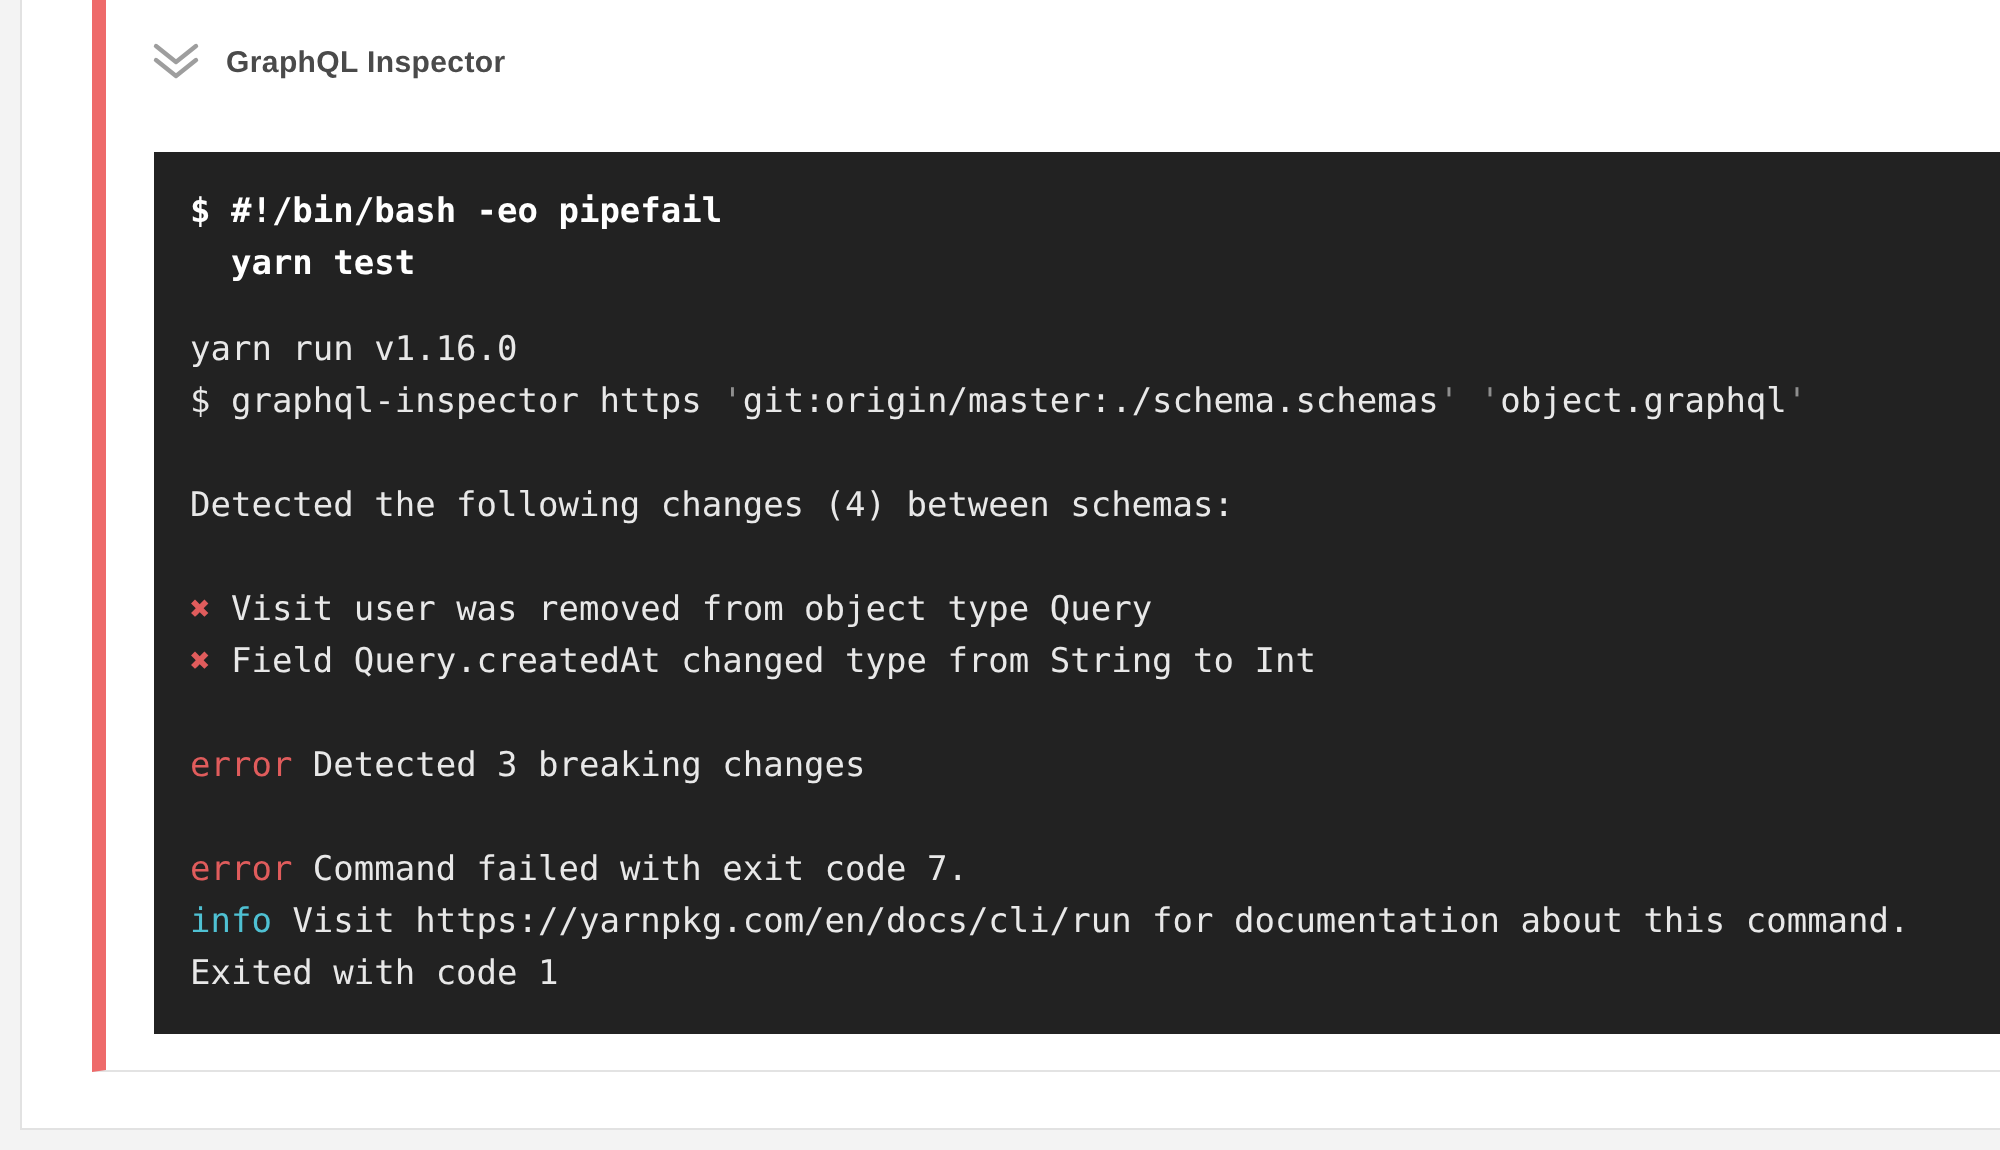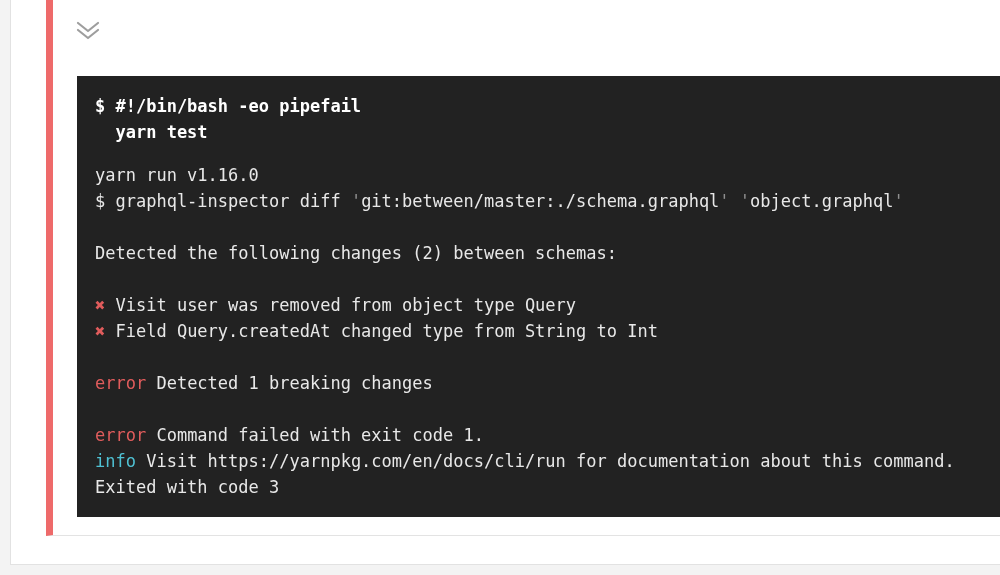--- a/index.html
+++ b/index.html
@@ -86,36 +86,37 @@
 
 <div class="outer-panel">
   <div class="step-card">
     <div class="card-header">
       <span class="chevron-icon">
         <svg width="26" height="22" viewBox="0 0 26 22" fill="none">
           <path d="M3 3 L13 11 L23 3" stroke="var(--chevron_gray)" stroke-width="2.2" fill="none" stroke-linecap="round" stroke-linejoin="round"></path>
           <path d="M3 10 L13 18 L23 10" stroke="var(--chevron_gray)" stroke-width="2.2" fill="none" stroke-linecap="round" stroke-linejoin="round"></path>
         </svg>
       </span>
+      <span class="step-title">GraphQL Inspector</span>
     </div>
     <div class="terminal">
       <div class="command-block">
           <div class="term-line">$ #!/bin/bash -eo pipefail</div>
           <div class="term-line">  yarn test</div>
         </div>
       <div class="output-block">
           <div class="term-line"><span class="seg-plain">yarn run v1.16.0</span></div>
-          <div class="term-line"><span class="seg-plain">$ graphql-inspector diff </span><span class="seg-dim">'</span><span class="seg-plain">git:between/master:./schema.graphql</span><span class="seg-dim">'</span><span class="seg-plain"> </span><span class="seg-dim">'</span><span class="seg-plain">object.graphql</span><span class="seg-dim">'</span></div>
+          <div class="term-line"><span class="seg-plain">$ graphql-inspector https </span><span class="seg-dim">'</span><span class="seg-plain">git:origin/master:./schema.schemas</span><span class="seg-dim">'</span><span class="seg-plain"> </span><span class="seg-dim">'</span><span class="seg-plain">object.graphql</span><span class="seg-dim">'</span></div>
           <div class="term-line">&nbsp;</div>
-          <div class="term-line"><span class="seg-plain">Detected the following changes (2) between schemas:</span></div>
+          <div class="term-line"><span class="seg-plain">Detected the following changes (4) between schemas:</span></div>
           <div class="term-line">&nbsp;</div>
           <div class="term-line"><span class="seg-red">✖</span><span class="seg-plain"> Visit user was removed from object type Query</span></div>
           <div class="term-line"><span class="seg-red">✖</span><span class="seg-plain"> Field Query.createdAt changed type from String to Int</span></div>
           <div class="term-line">&nbsp;</div>
-          <div class="term-line"><span class="seg-red">error</span><span class="seg-plain"> Detected 1 breaking changes</span></div>
+          <div class="term-line"><span class="seg-red">error</span><span class="seg-plain"> Detected 3 breaking changes</span></div>
           <div class="term-line">&nbsp;</div>
-          <div class="term-line"><span class="seg-red">error</span><span class="seg-plain"> Command failed with exit code 1.</span></div>
+          <div class="term-line"><span class="seg-red">error</span><span class="seg-plain"> Command failed with exit code 7.</span></div>
           <div class="term-line"><span class="seg-cyan">info</span><span class="seg-plain"> Visit https://yarnpkg.com/en/docs/cli/run for documentation about this command.</span></div>
-          <div class="term-line"><span class="seg-plain">Exited with code 3</span></div>
+          <div class="term-line"><span class="seg-plain">Exited with code 1</span></div>
         </div>
     </div>
   </div>
 </div>
 
 </body></html>

